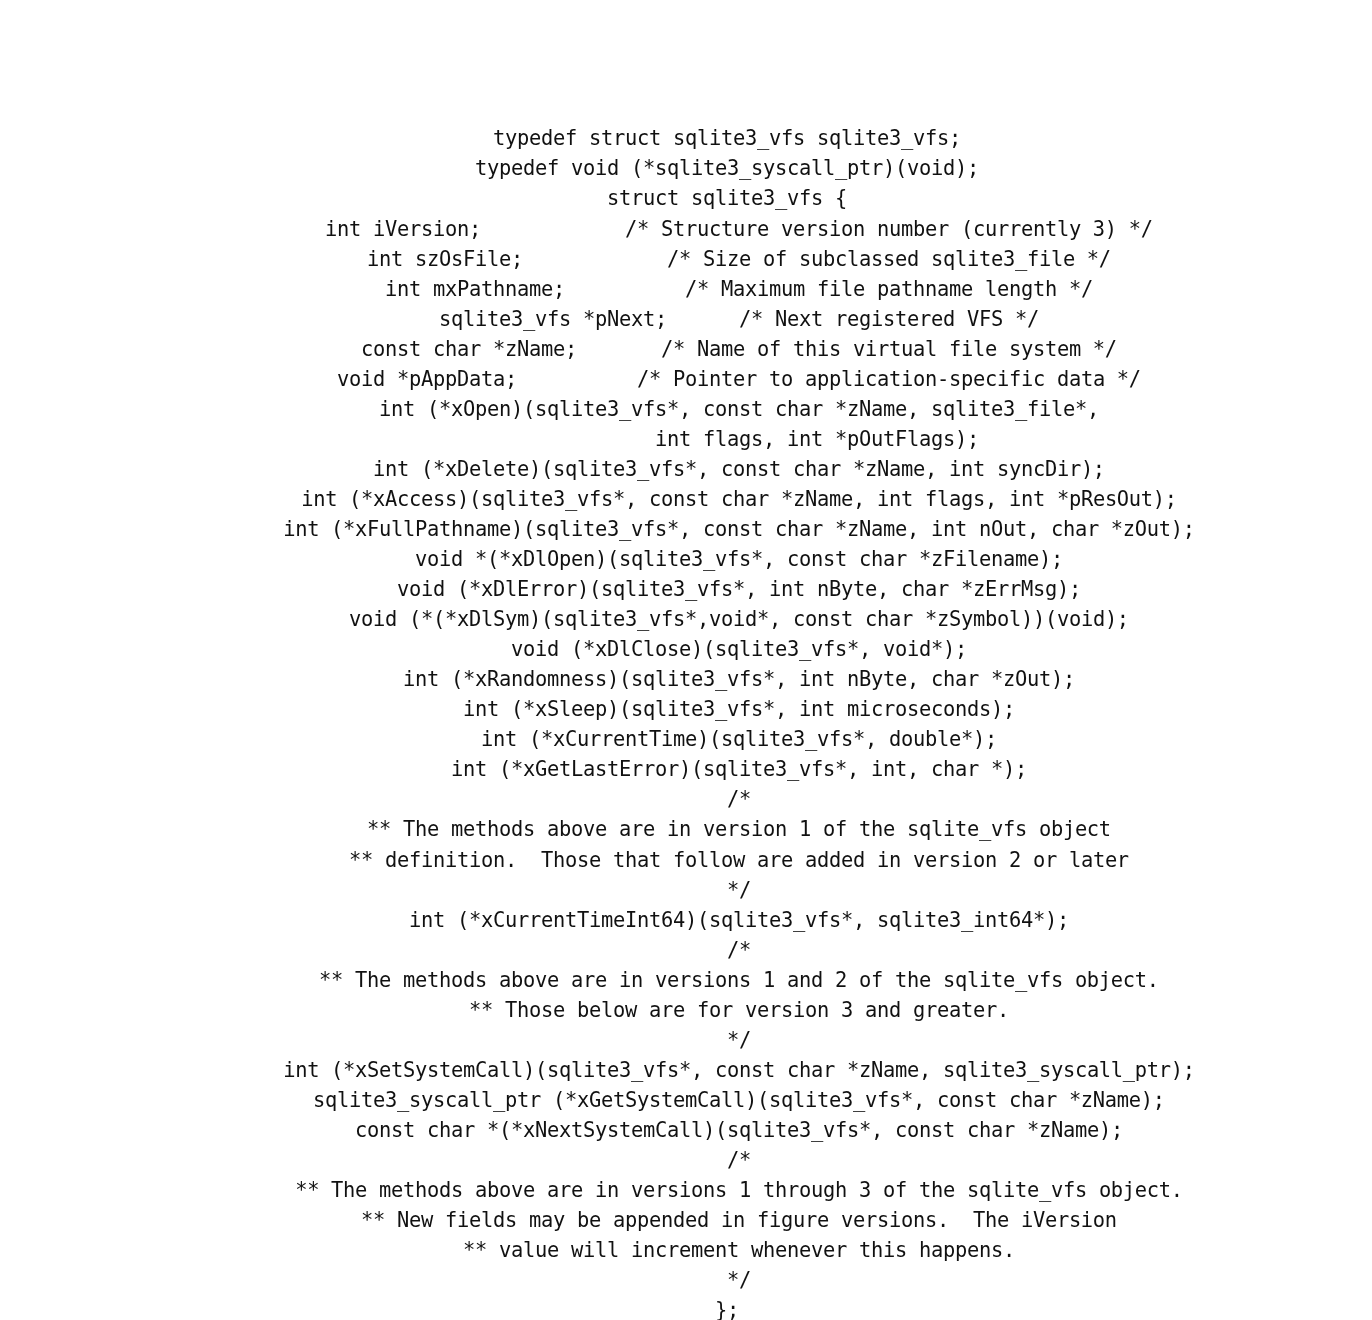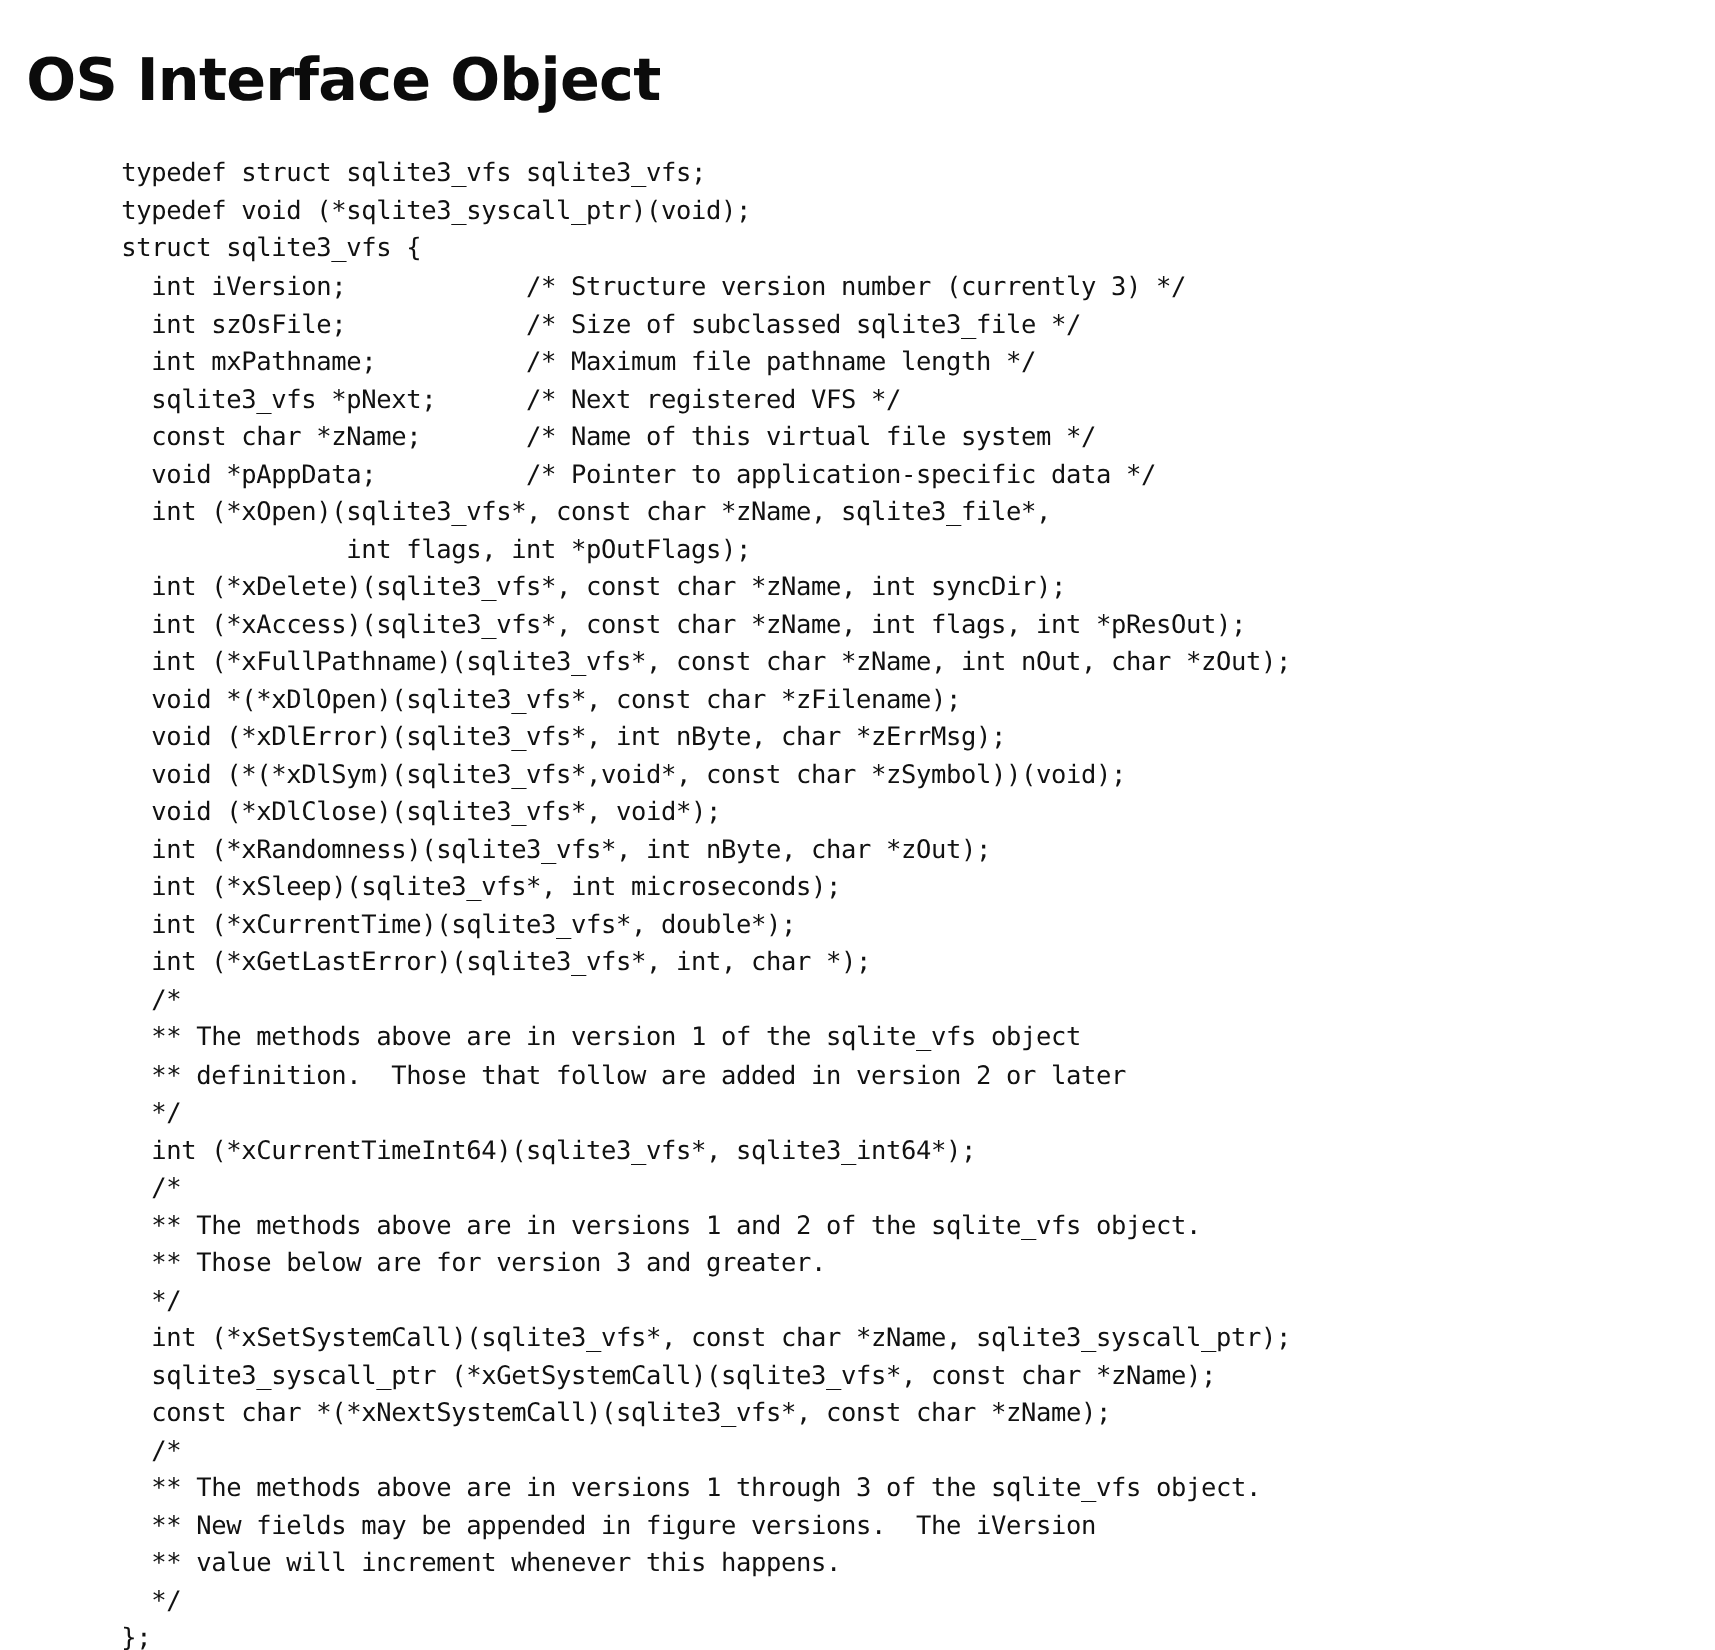--- a/index.html
+++ b/index.html
@@ -51,24 +51,24 @@
     letter-spacing: -0.28px;
     color: #111111;
     white-space: pre;
     tab-size: 2;
   }
 
   .code-line {
     display: block;
     white-space: pre;
     min-height: 30.05px;
+    text-align: center;
   }
 </style>
 </head>
 <body>
 
 <div id="slide">
 
-  <h1 id="slide-title">OS Interface Object</h1>
 
   <pre id="code-block"><span class="code-line">typedef struct sqlite3_vfs sqlite3_vfs;</span><span class="code-line">typedef void (*sqlite3_syscall_ptr)(void);</span><span class="code-line">struct sqlite3_vfs {</span><span class="code-line">  int iVersion;            /* Structure version number (currently 3) */</span><span class="code-line">  int szOsFile;            /* Size of subclassed sqlite3_file */</span><span class="code-line">  int mxPathname;          /* Maximum file pathname length */</span><span class="code-line">  sqlite3_vfs *pNext;      /* Next registered VFS */</span><span class="code-line">  const char *zName;       /* Name of this virtual file system */</span><span class="code-line">  void *pAppData;          /* Pointer to application-specific data */</span><span class="code-line">  int (*xOpen)(sqlite3_vfs*, const char *zName, sqlite3_file*,</span><span class="code-line">               int flags, int *pOutFlags);</span><span class="code-line">  int (*xDelete)(sqlite3_vfs*, const char *zName, int syncDir);</span><span class="code-line">  int (*xAccess)(sqlite3_vfs*, const char *zName, int flags, int *pResOut);</span><span class="code-line">  int (*xFullPathname)(sqlite3_vfs*, const char *zName, int nOut, char *zOut);</span><span class="code-line">  void *(*xDlOpen)(sqlite3_vfs*, const char *zFilename);</span><span class="code-line">  void (*xDlError)(sqlite3_vfs*, int nByte, char *zErrMsg);</span><span class="code-line">  void (*(*xDlSym)(sqlite3_vfs*,void*, const char *zSymbol))(void);</span><span class="code-line">  void (*xDlClose)(sqlite3_vfs*, void*);</span><span class="code-line">  int (*xRandomness)(sqlite3_vfs*, int nByte, char *zOut);</span><span class="code-line">  int (*xSleep)(sqlite3_vfs*, int microseconds);</span><span class="code-line">  int (*xCurrentTime)(sqlite3_vfs*, double*);</span><span class="code-line">  int (*xGetLastError)(sqlite3_vfs*, int, char *);</span><span class="code-line">  /*</span><span class="code-line">  ** The methods above are in version 1 of the sqlite_vfs object</span><span class="code-line">  ** definition.  Those that follow are added in version 2 or later</span><span class="code-line">  */</span><span class="code-line">  int (*xCurrentTimeInt64)(sqlite3_vfs*, sqlite3_int64*);</span><span class="code-line">  /*</span><span class="code-line">  ** The methods above are in versions 1 and 2 of the sqlite_vfs object.</span><span class="code-line">  ** Those below are for version 3 and greater.</span><span class="code-line">  */</span><span class="code-line">  int (*xSetSystemCall)(sqlite3_vfs*, const char *zName, sqlite3_syscall_ptr);</span><span class="code-line">  sqlite3_syscall_ptr (*xGetSystemCall)(sqlite3_vfs*, const char *zName);</span><span class="code-line">  const char *(*xNextSystemCall)(sqlite3_vfs*, const char *zName);</span><span class="code-line">  /*</span><span class="code-line">  ** The methods above are in versions 1 through 3 of the sqlite_vfs object.</span><span class="code-line">  ** New fields may be appended in figure versions.  The iVersion</span><span class="code-line">  ** value will increment whenever this happens.</span><span class="code-line">  */</span><span class="code-line">};</span></pre>
 
 </div>
 
 </body></html>

